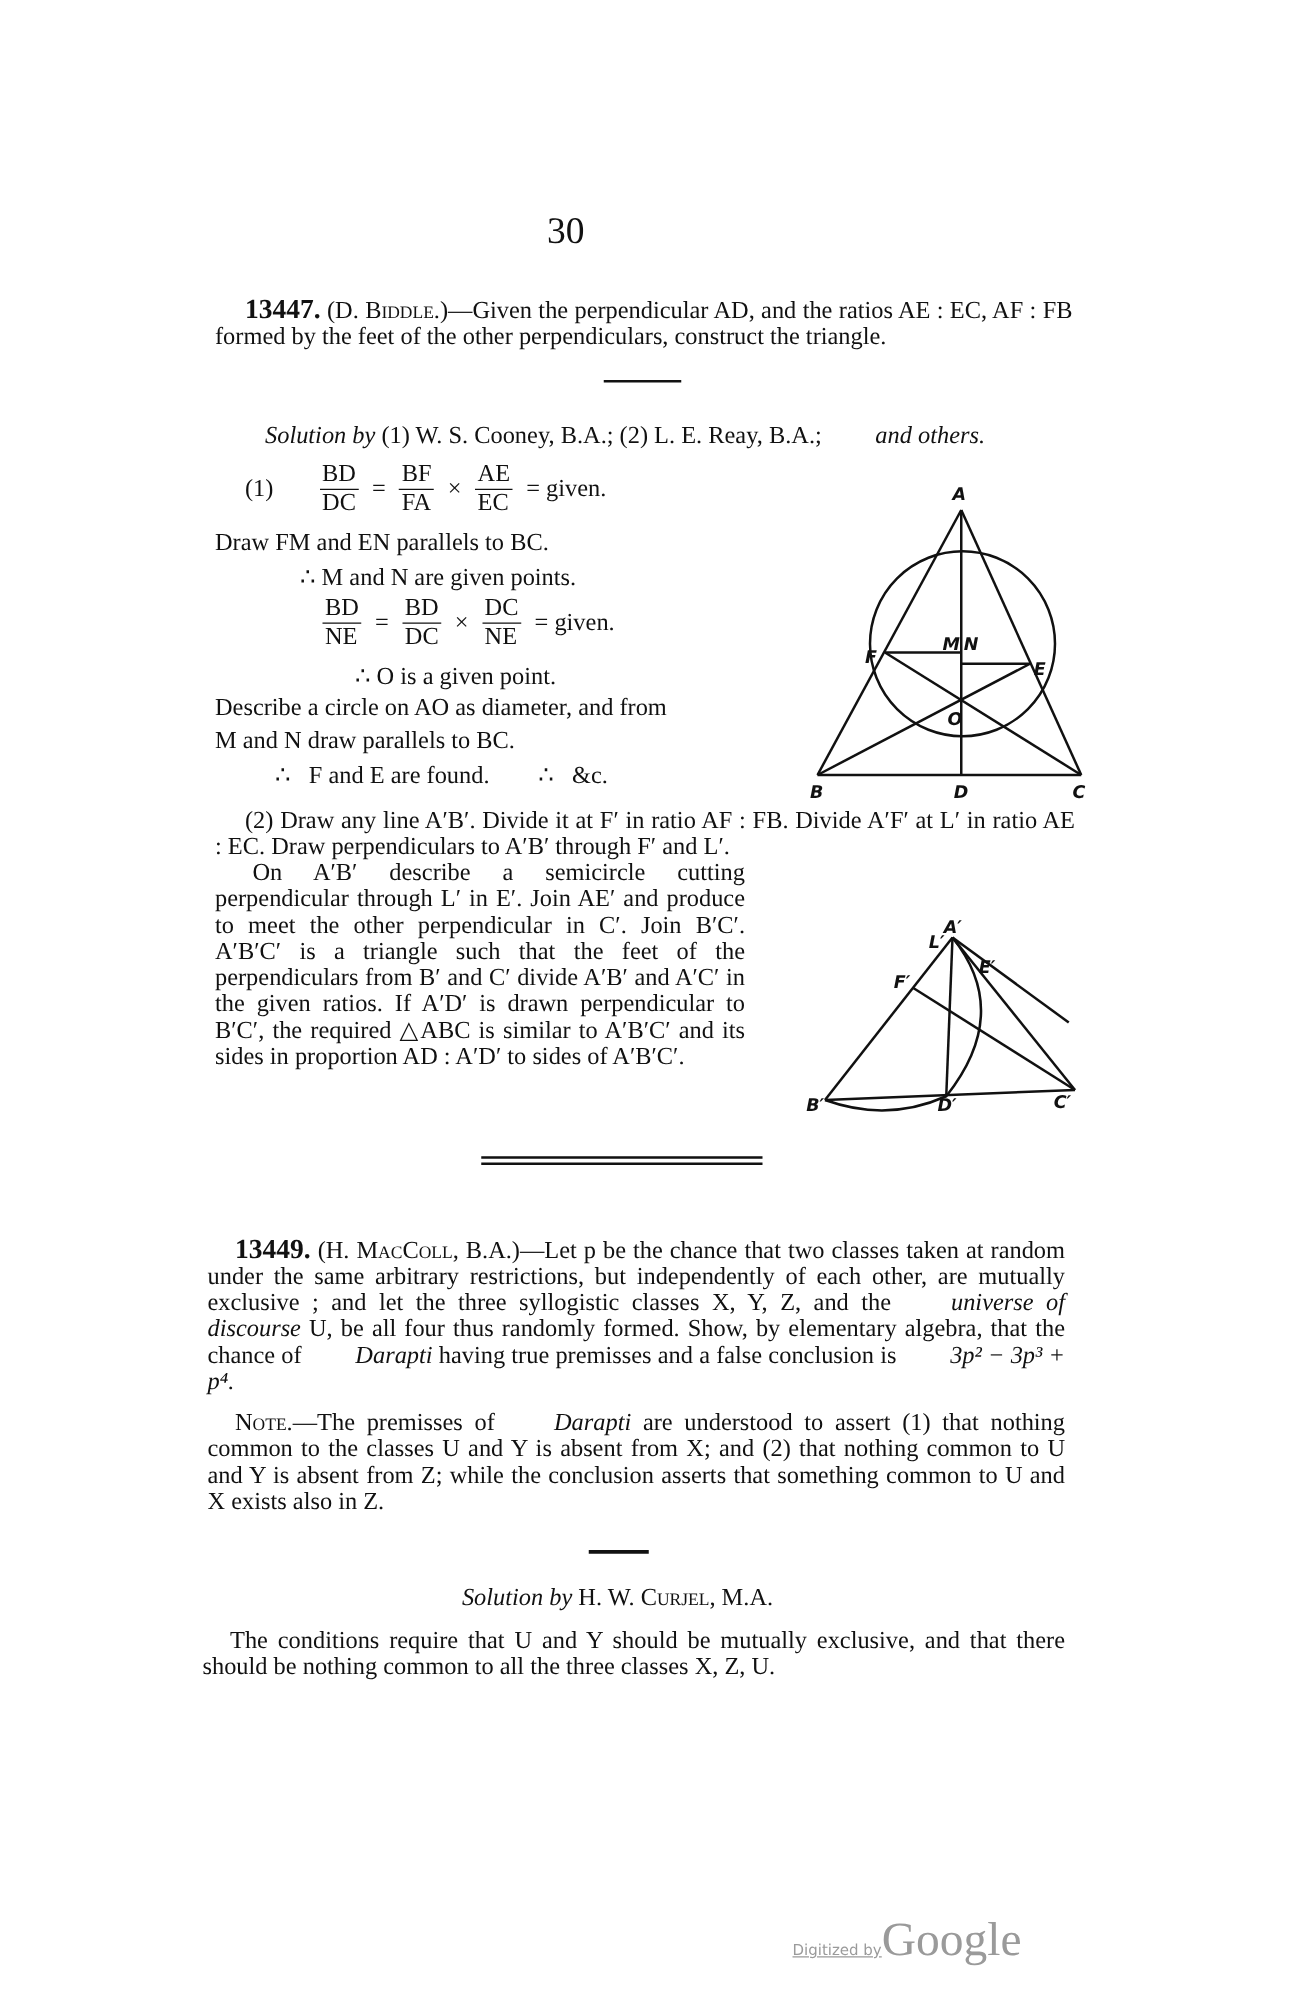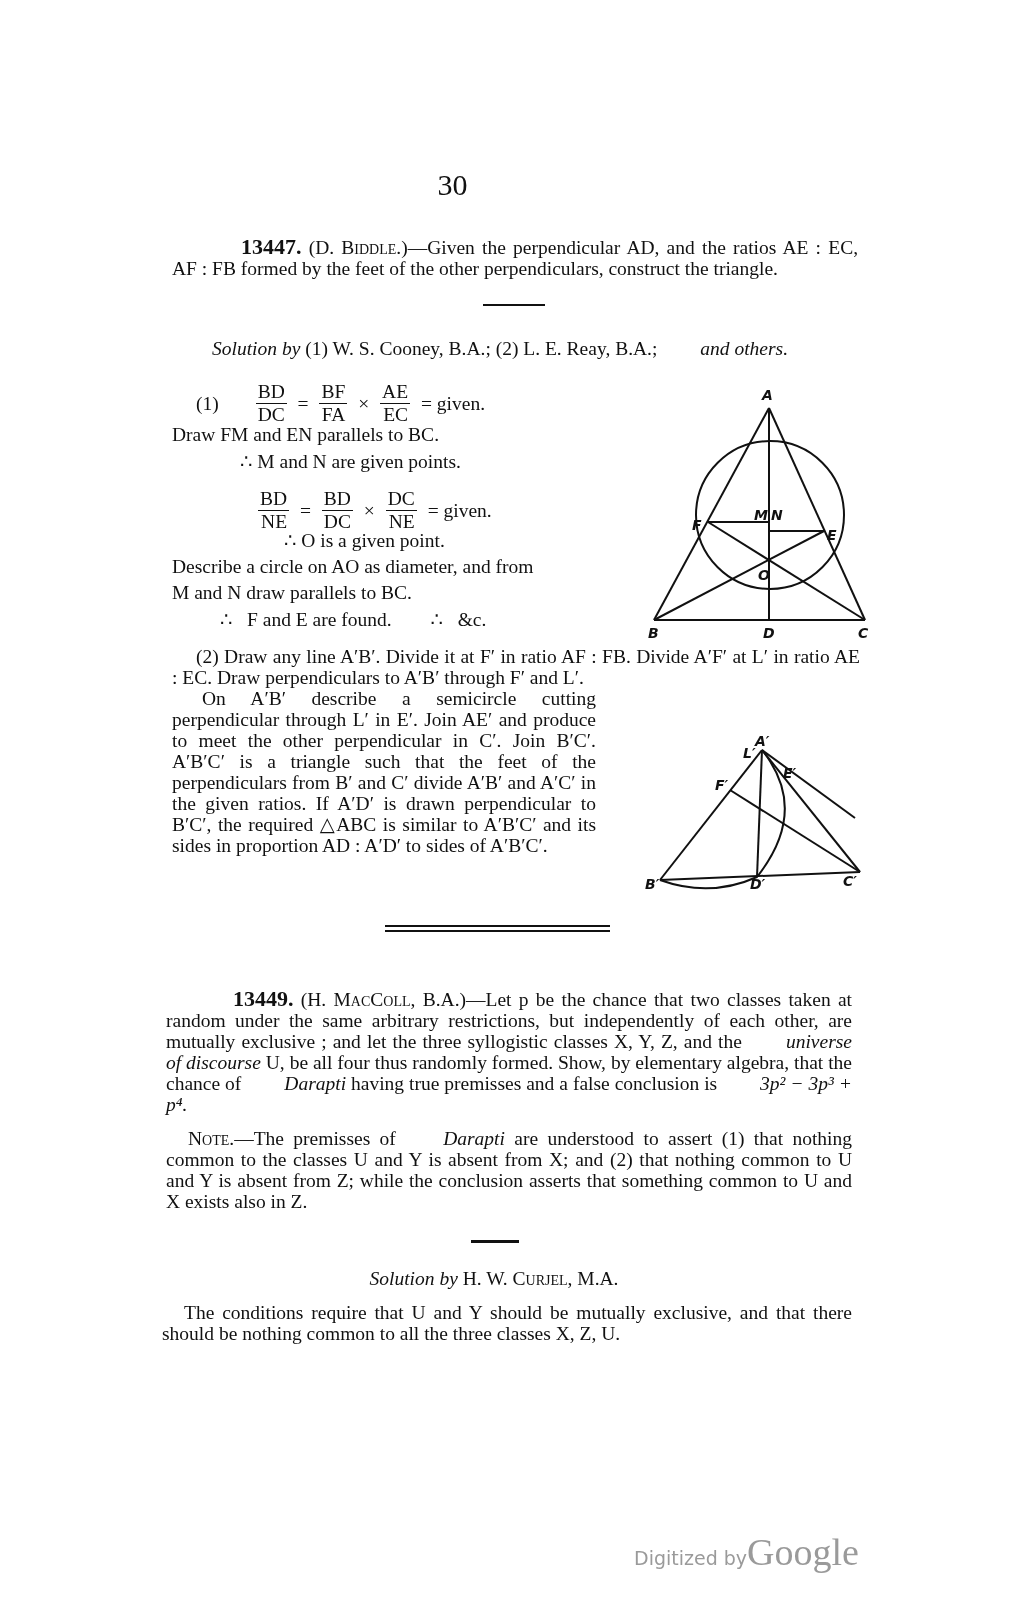--- a/index.html
+++ b/index.html
@@ -1,33 +1,33 @@
 <!DOCTYPE html>
 <html><head>
 <meta charset="utf-8">
 <style>
   html, body { margin: 0; padding: 0; background: #ffffff; }
   body { width: 1035px; height: 1611px; position: relative; overflow: hidden;
          font-family: "Liberation Serif", "DejaVu Serif", serif; color: #111; }
   .abs { position: absolute; }
   .page-num { left: 0; width: 905px; top: 168px; text-align: center; font-size: 30px; }
   .para { font-size: 19.5px; line-height: 21px; text-align: justify; text-align-last: left; }
-  .bold-num { font-weight: bold; font-size: 22px; margin-left: 45px; }
+  .bold-num { font-weight: bold; font-size: 22px; }
   .sc { font-variant: small-caps; }
   .it { font-style: italic; margin-left: 38px; }
   .rule { background: #111; height: 2px; }
-  .frac { display: inline-block; vertical-align: middle; text-align: right; margin: 12px 2px; }
+  .frac { display: inline-block; vertical-align: middle; text-align: left; margin: 0 2px; }
   .frac .num { display: block; border-bottom: 1.5px solid #111; padding: 0 2px; line-height: 22px; }
   .frac .den { display: block; line-height: 22px; padding: 0 2px; }
   .eq-row { font-size: 19.5px; white-space: nowrap; }
   .eq-row .op { vertical-align: middle; margin: 0 4px; }
   .line { font-size: 19.5px; white-space: nowrap; }
   svg text { font-family: "DejaVu Sans", sans-serif; font-style: italic; font-weight: bold; font-size: 14px; fill: #111; }
   .watermark { left: 634px; top: 1530px; color: #9a9a9a; white-space: nowrap; }
-  .watermark .small { font-family: "DejaVu Sans", sans-serif; font-size: 19px; }
+  .watermark .small { font-family: "DejaVu Sans", sans-serif; font-size: 12px; text-decoration: underline; }
   .watermark .big { font-family: "Liberation Serif", serif; font-size: 38px; }
 </style>
 </head>
 <body>
 
 <div class="abs page-num">30</div>
 
 <div class="abs para" style="left:172px; top:236px; width:686px;">
   <span style="padding-left:24px;"></span><span class="bold-num">13447.</span>
   <span class="sc">(D. Biddle.)</span><span>—Given the perpendicular AD, and the ratios AE : EC, AF : FB formed by the feet of the other perpendiculars, construct the triangle.</span>

